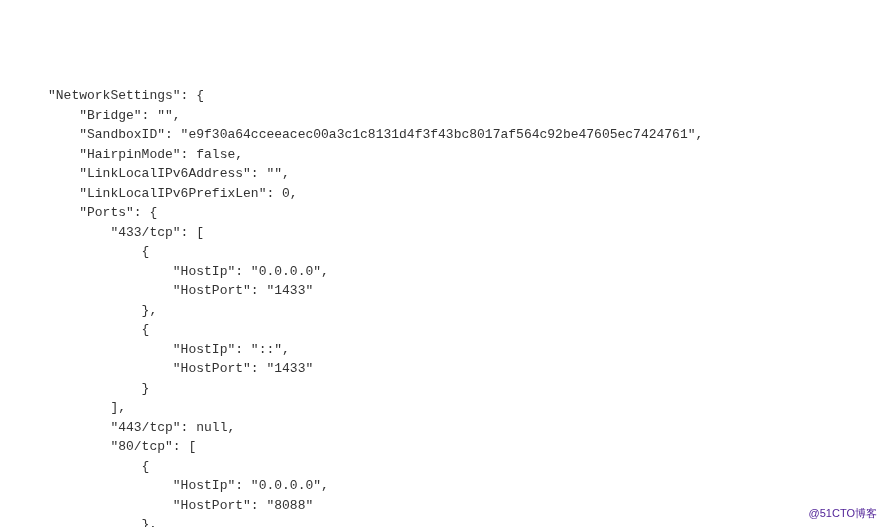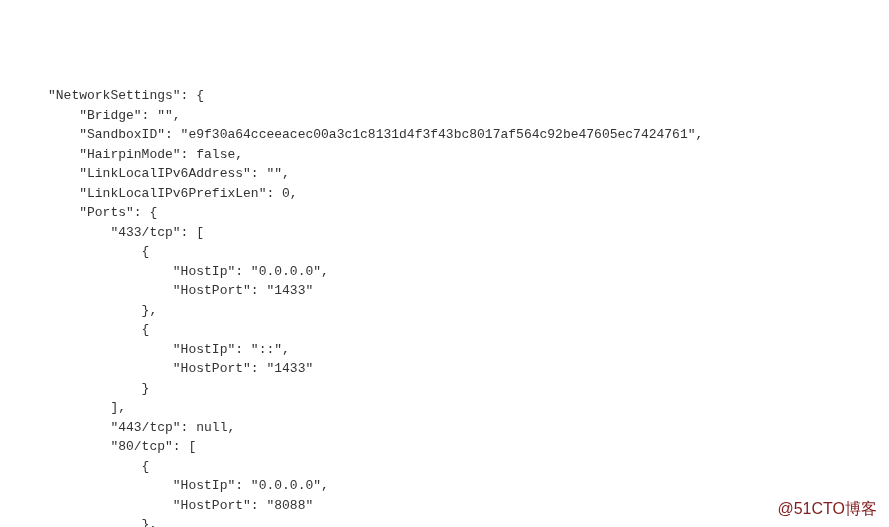--- a/index.html
+++ b/index.html
@@ -17,23 +17,23 @@
       white-space: pre;
       position: relative;
       width: 889px;
       height: 527px;
       overflow: hidden;
     }
     .watermark {
       position: absolute;
       bottom: 6px;
       right: 12px;
-      color: #7f1d1d;
+      color: #4c1d95;
       font-family: Arial, sans-serif;
-      font-size: 16px;
+      font-size: 11px;
     }
   </style>
 </head>
 <body>
 
 
 
 <div id="code-container">"NetworkSettings": {
     "Bridge": "",
     "SandboxID": "e9f30a64cceeacec00a3c1c8131d4f3f43bc8017af564c92be47605ec7424761",

